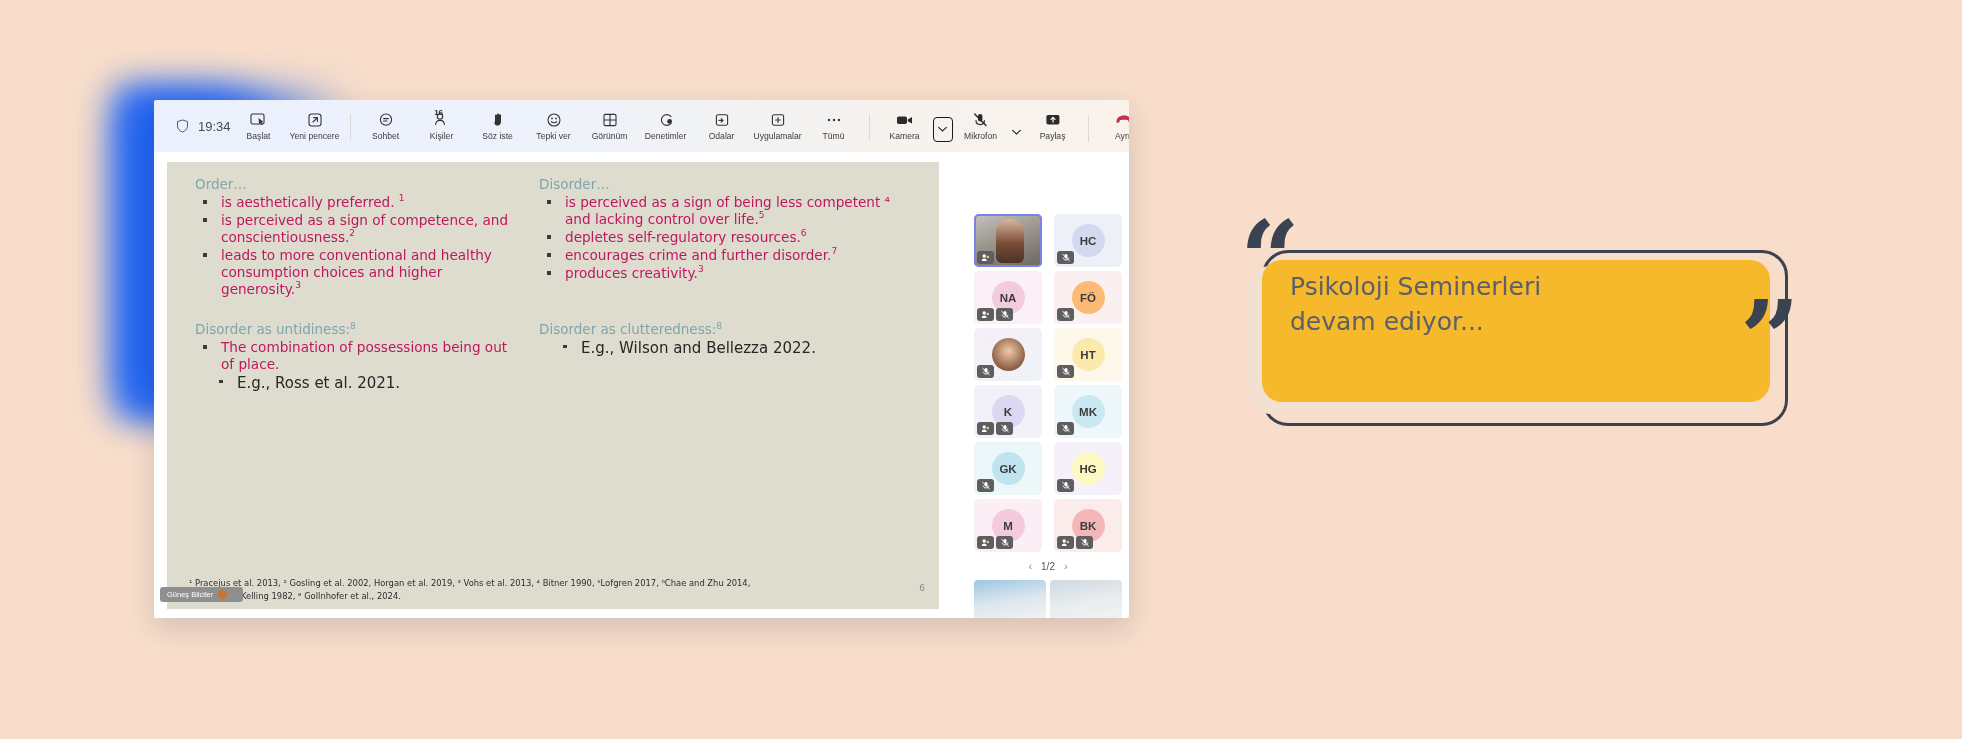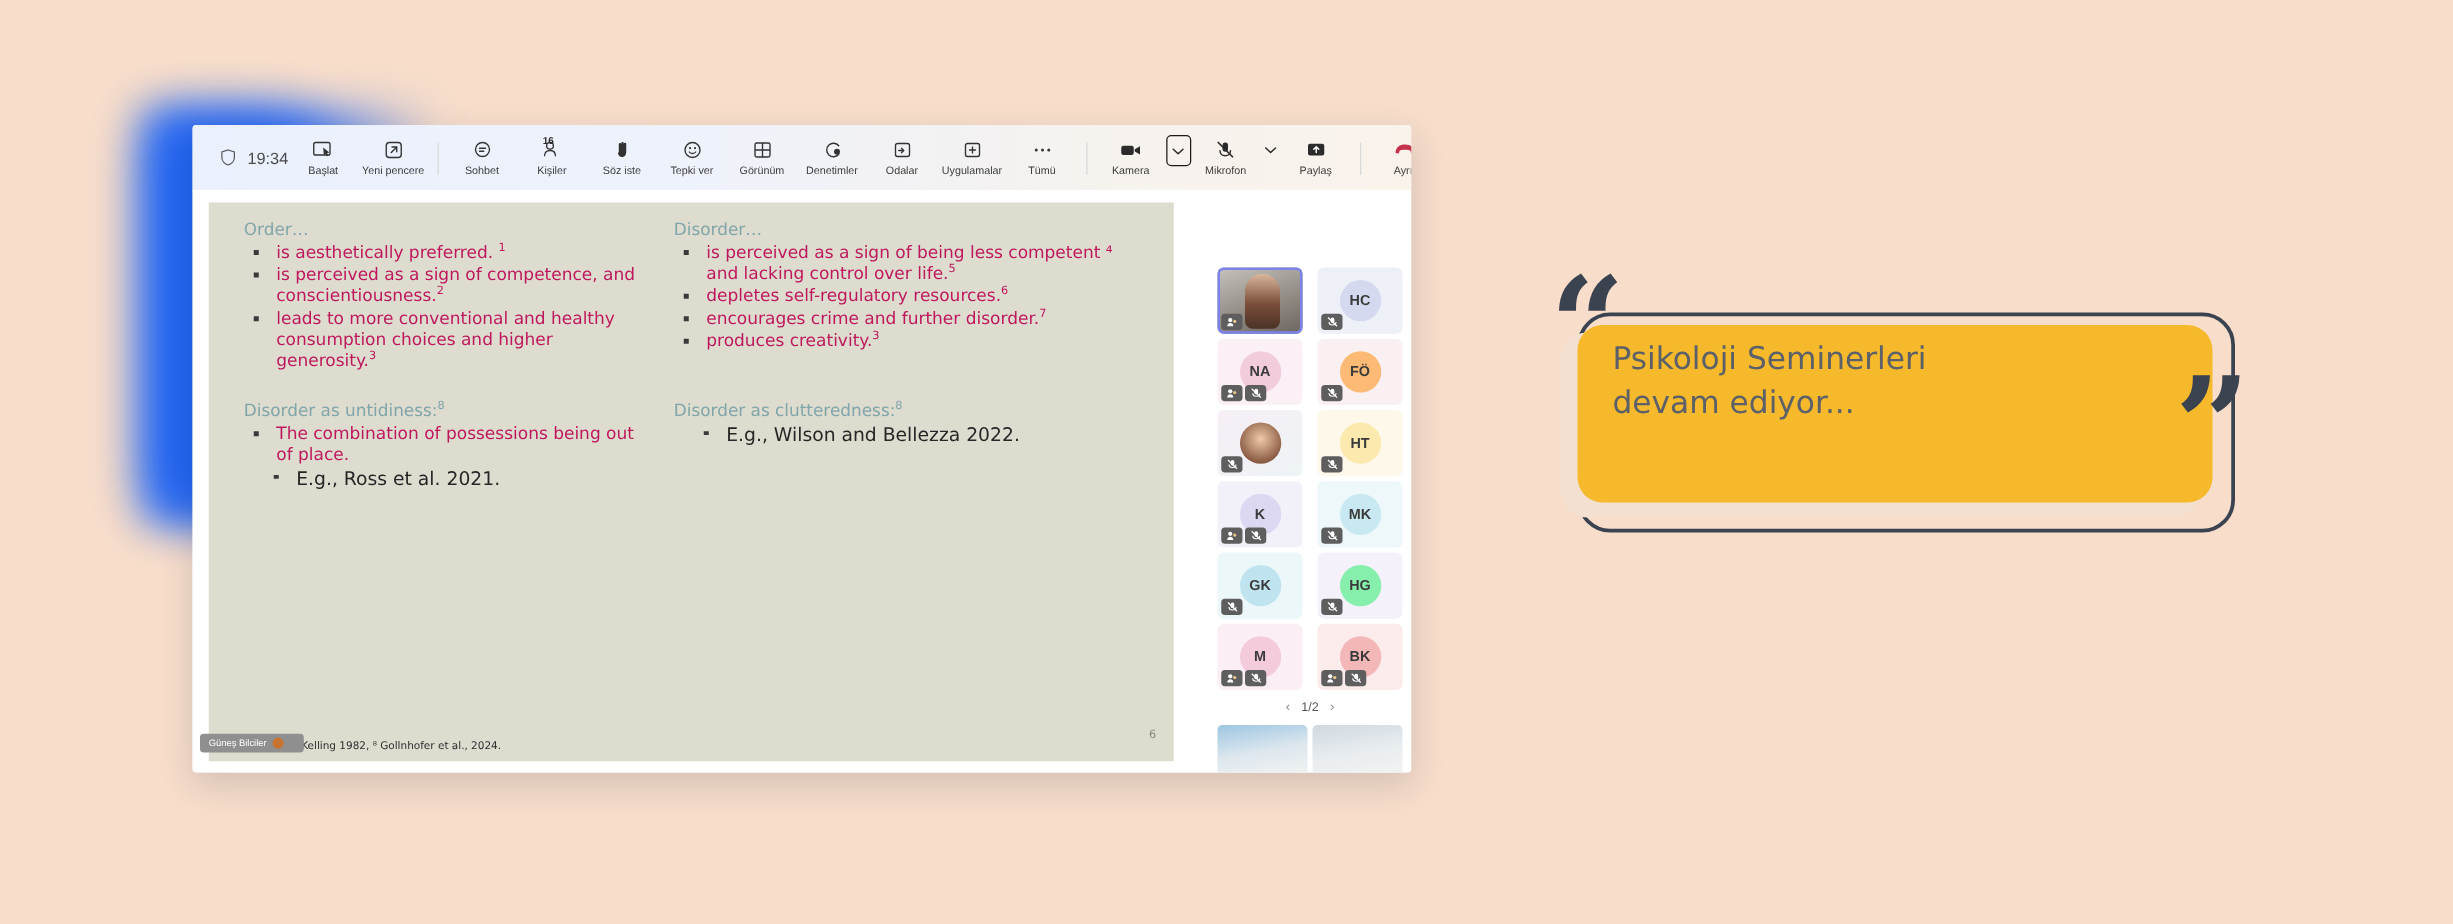--- a/index.html
+++ b/index.html
@@ -39,21 +39,21 @@
   .tool{
     width:56px;display:flex;flex-direction:column;align-items:center;gap:3px;
     color:#3b3b3b;font-size:9px;line-height:1.05;text-align:center;cursor:default;
   }
   .tool .ic{height:19px;display:flex;align-items:center;justify-content:center;position:relative;}
   .tool .lbl{white-space:nowrap;font-size:8.6px;color:#3d3d3d;}
   .vsep{width:1px;height:26px;background:#d9d9d9;margin:4px 7px 0 7px;}
   .badge16{position:absolute;right:6px;top:-1px;font-size:8px;font-weight:700;color:#2b2b2b;}
   .chev{display:flex;align-items:center;justify-content:center;height:19px;width:16px;}
   .framed{border:1.4px solid #1a1a1a;border-radius:4px;padding:2px 1px;margin-top:-2px;}
-  #rightTools{display:flex;align-items:flex-start;margin-right:10px;}
+  #rightTools{display:flex;align-items:flex-end;margin-right:10px;}
   .leaveLbl{color:#3d3d3d;}
   
   #slidewrap{position:absolute;left:0;top:52px;right:0;bottom:0;background:#fff;}
   #slide{
     position:absolute;left:13px;top:10px;width:772px;height:447px;
     background:#dedbcf;overflow:hidden;
     font-family:"DejaVu Sans",sans-serif;
   }
   #slide h1{
     margin:0;padding:25px 0 0 0;text-align:center;
@@ -394,20 +394,21 @@
         </div>
         <div class="col">
           <div class="hdr"><span>Disorder as clutteredness:</span><sup>8</sup></div>
           <ul class="b2">
             <li>E.g., Wilson and Bellezza 2022.</li>
           </ul>
         </div>
       </div>
 
       <div id="foot">
+        <div>¹ Pracejus et al. 2013, ² Gosling et al. 2002, Horgan et al. 2019, ³ Vohs et al. 2013, ⁴ Bitner 1990, ⁵Lofgren 2017, ⁶Chae and Zhu 2014,</div>
         <div>⁷Wilson and Kelling 1982, ⁸ Gollnhofer et al., 2024.</div>
       </div>
       <div id="pageno">6</div>
     </div>
 
     <div id="nametag">
       <span>Güneş Bilciler</span>
       <span class="mic"></span>
     </div>
 
@@ -556,21 +557,21 @@
             <span class="pill">
                 <svg width="10" height="9" viewBox="0 0 10 9">
                   <rect x="3.5" y="1" width="3" height="4.4" rx="1.5" fill="#fff"></rect>
                   <path d="M2.2 4.6 C2.2 6.3 3.5 7 5 7 C6.5 7 7.8 6.3 7.8 4.6" fill="none" stroke="#fff" stroke-width=".9"></path>
                   <path d="M1.4 1 L8.6 8" stroke="#fff" stroke-width="1"></path>
                 </svg>
               </span>
           </div>
         </div>
         <div class="tile" style="background:#f4f1fa;">
-          <div class="av" style="background:#86efac;">
+          <div class="av" style="background:#fef9c3;">
               <span>HG</span>
             </div>
           <div class="pills">
             <span class="pill">
                 <svg width="10" height="9" viewBox="0 0 10 9">
                   <rect x="3.5" y="1" width="3" height="4.4" rx="1.5" fill="#fff"></rect>
                   <path d="M2.2 4.6 C2.2 6.3 3.5 7 5 7 C6.5 7 7.8 6.3 7.8 4.6" fill="none" stroke="#fff" stroke-width=".9"></path>
                   <path d="M1.4 1 L8.6 8" stroke="#fff" stroke-width="1"></path>
                 </svg>
               </span>

